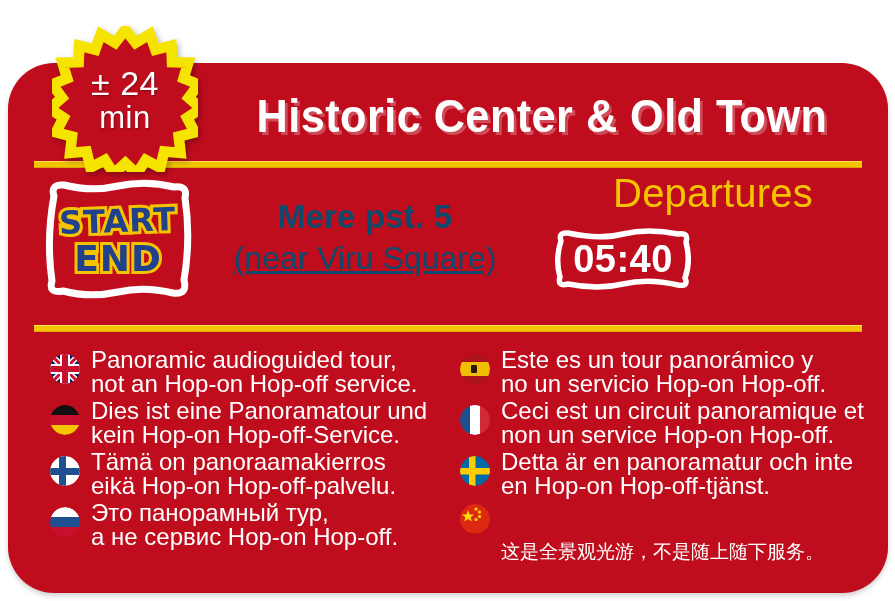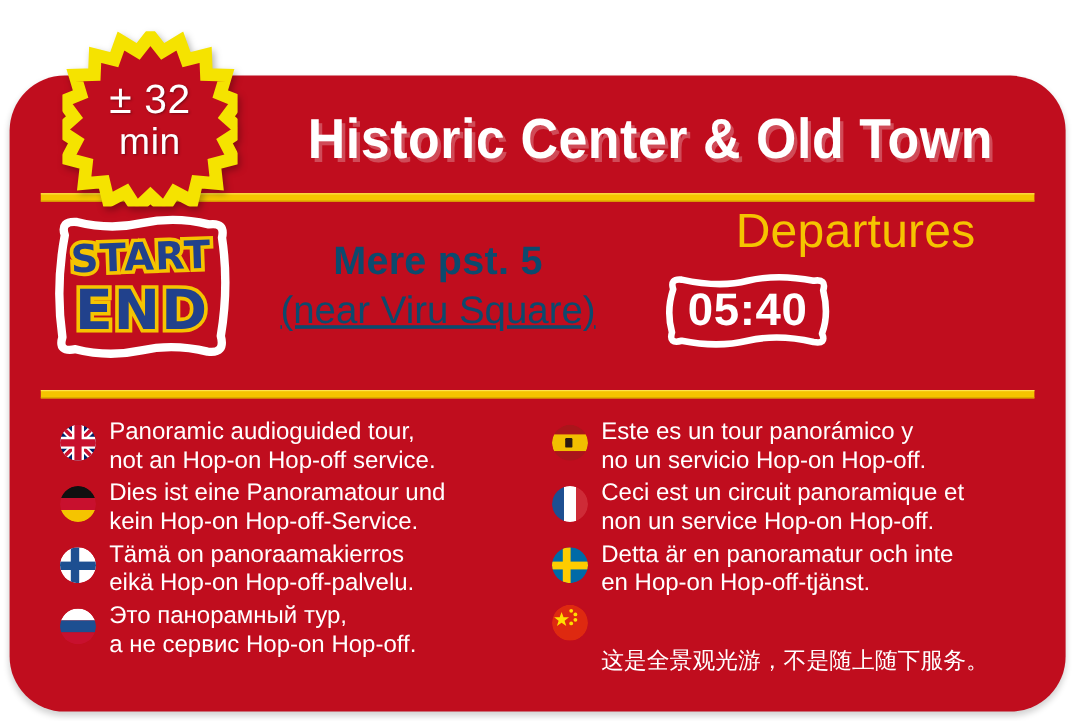--- a/index.html
+++ b/index.html
@@ -127,21 +127,21 @@
   }
   .se-word {
     font-family: "DejaVu Sans", sans-serif;
     font-weight: bold;
     color: #21418c;
     -webkit-text-stroke: 6px #f5c400;
     paint-order: stroke fill;
     letter-spacing: 1px;
   }
   .se-start { font-size: 32px; transform: rotate(-2deg); }
-  .se-end   { font-size: 46px; margin-top: -2px; }
+  .se-end   { font-size: 36px; margin-top: -2px; }
 
   
   .address {
     position: absolute;
     left: 205px;
     top: 198px;
     width: 320px;
     text-align: center;
     color: #0c4a6e;
   }
@@ -216,21 +216,21 @@
     min-width: 30px;
     border-radius: 50%;
     overflow: hidden;
     margin-top: 6px;
     margin-right: 11px;
     position: relative;
   }
   .flag svg { display: block; }
   .lang-text {
     color: #ffffff;
-    font-size: 20px;
+    font-size: 24px;
     line-height: 24px;
     white-space: pre-line;
   }
   .lang-text.cjk {
     font-family: "DejaVu Sans", sans-serif;
     font-size: 19px;
     line-height: 26px;
     margin-top: 37px;
   }
   .lang-row.single .flag { margin-top: 3px; }
@@ -242,21 +242,21 @@
 
   <div class="white-patch"></div>
 
   <div class="card"></div>
 
   <div class="badge">
     <svg viewBox="0 0 146 146" xmlns="http://www.w3.org/2000/svg">
       <polygon points="73,2 83.6,15.5 98.4,6.6 104.2,22.7 120.7,18.5 121.4,35.6 138.2,36.1 133.3,52.4 148.8,58.6 138.6,72.3 151.4,83.6 137,93.1 144.9,108.2 128.3,112.6 130.2,129.6 113.2,128.1 109.2,144.8 94.1,136.9 84.9,151.3 73,140 61.1,151.3 51.9,136.9 36.8,144.8 32.8,128.1 15.8,129.6 17.7,112.6 1.1,108.2 9,93.1 -5.4,83.6 7.4,72.3 -2.8,58.6 12.7,52.4 7.8,36.1 24.6,35.6 25.3,18.5 41.8,22.7 47.6,6.6 62.4,15.5" fill="#c00d1e" stroke="#f5e300" stroke-width="11" stroke-linejoin="miter" transform="translate(0,-2) scale(0.965) translate(3,4)"></polygon>
     </svg>
     <div class="badge-text">
-      <div class="badge-line1">± 32</div>
+      <div class="badge-line1">± 24</div>
       <div class="badge-line2">min</div>
     </div>
   </div>
 
   <div class="title">Historic Center &amp; Old Town</div>
 
   <div class="divider divider-1"></div>
   <div class="divider divider-2"></div>
 
   <div class="startend">

